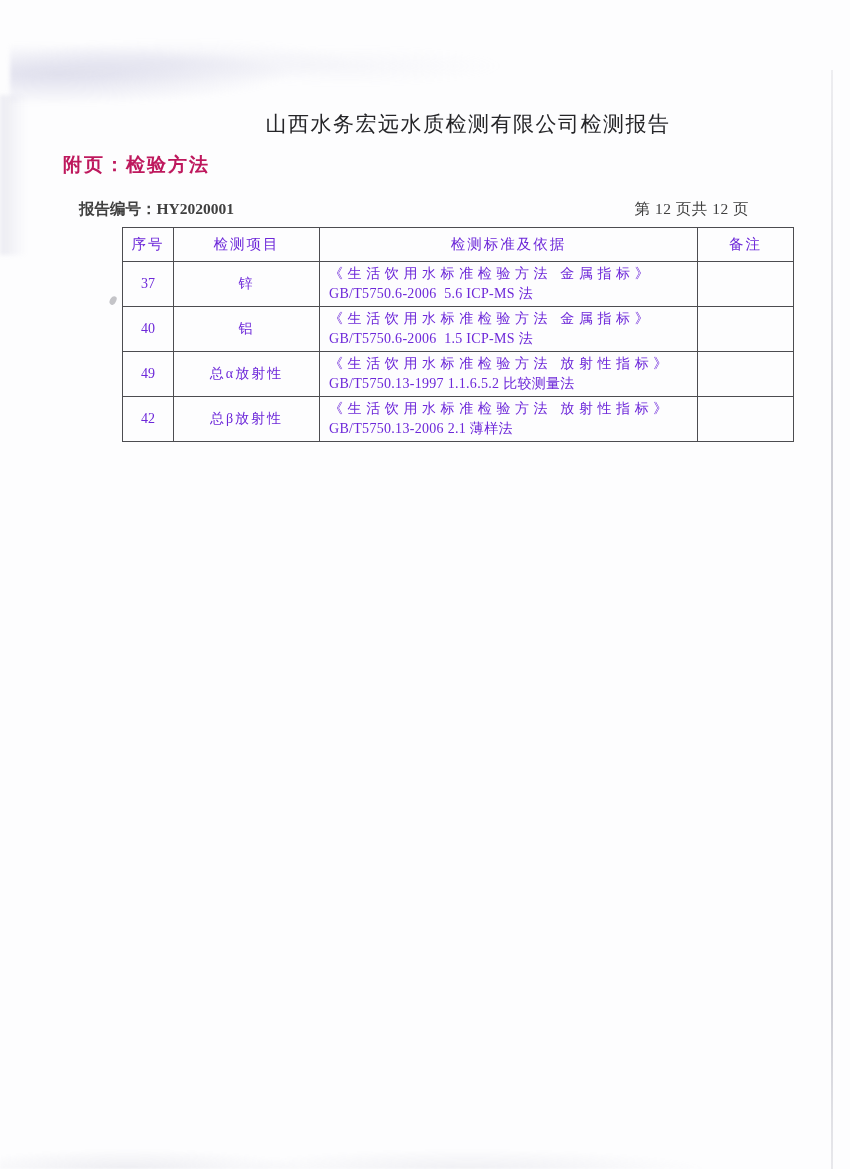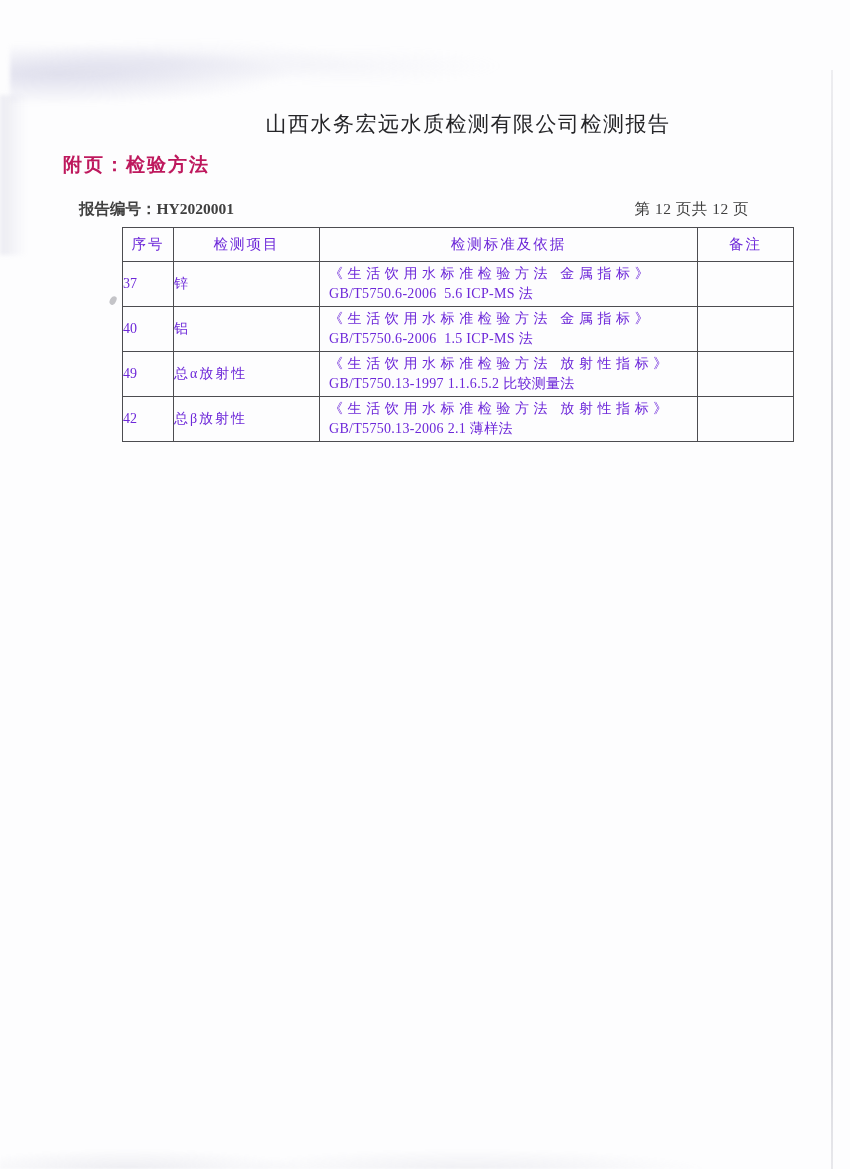--- a/index.html
+++ b/index.html
@@ -98,21 +98,21 @@
   table.methods col.c2 { width:146px; }
   table.methods col.c3 { width:378px; }
   table.methods col.c4 { width:96px; }
   table.methods thead th {
     height:34px;
     text-align:center;
     letter-spacing:2px;
     font-size:14.5px;
   }
   table.methods tbody td { height:44px; }
-  td.c-no, td.c-item { text-align:left; }
+  td.c-no, td.c-item { text-align:center; }
   td.c-item { letter-spacing:2px; }
   td.c-std { padding:2px 6px 2px 9px; }
   .std1 {
     letter-spacing:4.6px;
     line-height:20px;
     white-space:pre;
     overflow:hidden;
   }
   .std2 {
     letter-spacing:0.3px;

